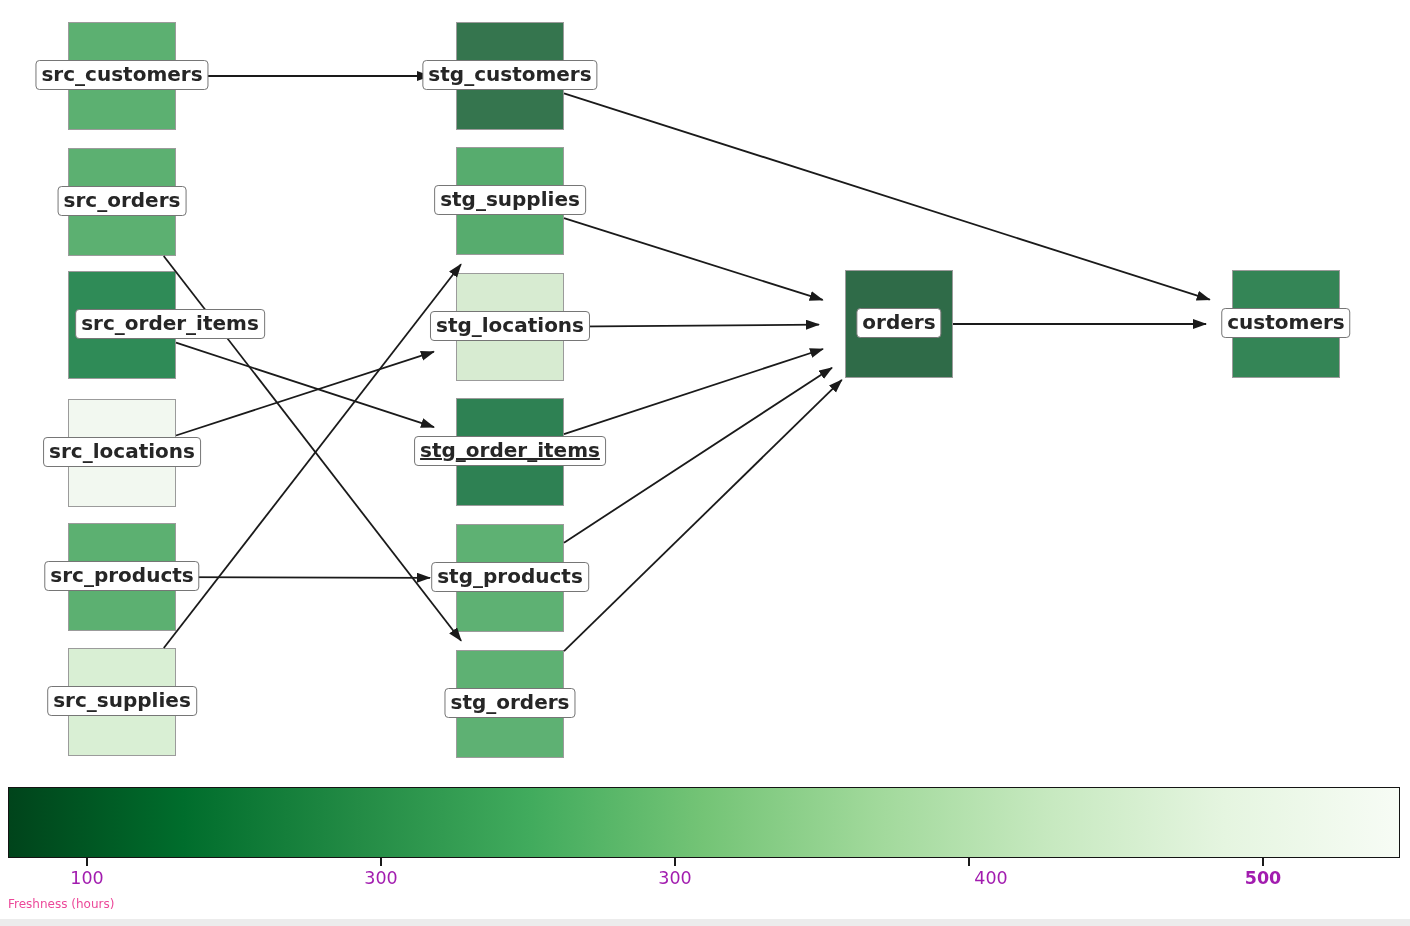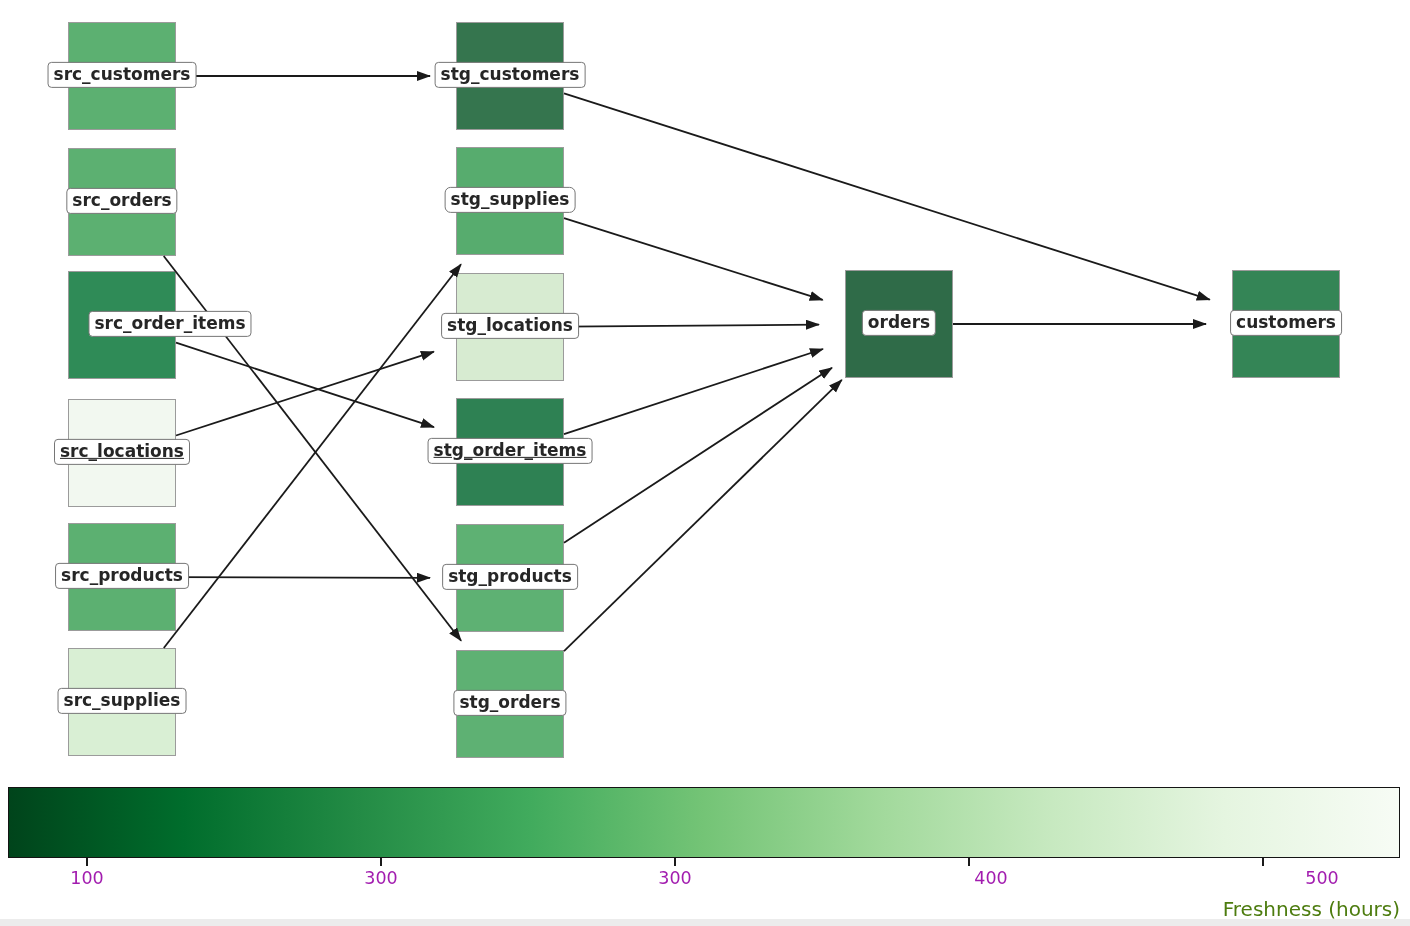--- a/index.html
+++ b/index.html
@@ -2,28 +2,28 @@
 <html><head>
 <meta charset="utf-8">
 <style>
   html,body{margin:0;padding:0;background:#ffffff;}
   .figure{position:relative;width:1410px;height:926px;background:#ffffff;overflow:hidden;
           font-family:"DejaVu Sans","Liberation Sans",sans-serif;}
   .node{position:absolute;width:108px;height:108px;border:1.5px solid #9b9b9b;box-sizing:border-box;}
   #edges{position:absolute;left:0;top:0;width:1410px;height:926px;}
   .nlabel{position:absolute;transform:translate(-50%,-50%);background:#ffffff;
           border:1.3px solid #767676;border-radius:4px;padding:1px 5px 2px 5px;
-          font-weight:bold;font-size:17px;line-height:1.25;color:#262626;white-space:nowrap;}
+          font-weight:bold;font-size:20px;line-height:1.25;color:#262626;white-space:nowrap;}
   .cbar{position:absolute;left:8px;top:787px;width:1392px;height:71px;
         border:1.6px solid #141414;box-sizing:border-box;}
   .tickmark{position:absolute;top:858px;width:1.6px;height:8px;background:#1a1a1a;}
   .ticklabel{position:absolute;top:868px;transform:translateX(-50%);
              font-size:17.5px;color:#a21caf;}
-  .cbar-label{position:absolute;top:897px;left:8px;width:1392px;text-align:right;
-              font-size:20px;color:#4d7c0f;}
+  .cbar-label{position:absolute;top:897px;left:8px;width:1392px;text-align:left;
+              font-size:12px;color:#ec4899;}
   .bottom-strip{position:absolute;left:0;top:919px;width:1410px;height:7px;background:#ececec;}
 </style>
 </head>
 <body>
 
 <div class="figure">
   <div id="nodes">
       <div class="node" style="left: 68px; top: 22px; background: rgb(92, 176, 113);"></div>
       <div class="node" style="left: 68px; top: 148px; background: rgb(92, 176, 113);"></div>
       <div class="node" style="left: 68px; top: 271px; background: rgb(47, 139, 87);"></div>
@@ -56,42 +56,42 @@
       <line x1="564.0" y1="326.6" x2="819.0" y2="324.6" stroke="#1a1a1a" stroke-width="1.8" marker-end="url(#arrow)"></line>
       <line x1="564.0" y1="434.2" x2="823.0" y2="349.0" stroke="#1a1a1a" stroke-width="1.8" marker-end="url(#arrow)"></line>
       <line x1="564.0" y1="542.7" x2="832.0" y2="367.7" stroke="#1a1a1a" stroke-width="1.8" marker-end="url(#arrow)"></line>
       <line x1="564.0" y1="651.2" x2="841.8" y2="379.9" stroke="#1a1a1a" stroke-width="1.8" marker-end="url(#arrow)"></line>
       <line x1="953.0" y1="324.0" x2="1206.0" y2="324.0" stroke="#1a1a1a" stroke-width="1.8" marker-end="url(#arrow)"></line>
     </svg>
   <div id="labels">
       <div class="nlabel" style="left: 122px; top: 75px;">src_customers</div>
       <div class="nlabel" style="left: 122px; top: 201px;">src_orders</div>
       <div class="nlabel" style="left: 122px; top: 324px; margin-left: 48px;">src_order_items</div>
-      <div class="nlabel" style="left: 122px; top: 452px; text-decoration: underline;">src_locations</div>
+      <div class="nlabel" style="left: 122px; top: 452px;">src_locations</div>
       <div class="nlabel" style="left: 122px; top: 576px;">src_products</div>
       <div class="nlabel" style="left: 122px; top: 701px;">src_supplies</div>
       <div class="nlabel" style="left: 510px; top: 75px;">stg_customers</div>
-      <div class="nlabel" style="left: 510px; top: 200px; border-radius: 6px;">stg_supplies</div>
+      <div class="nlabel" style="left: 510px; top: 200px;">stg_supplies</div>
       <div class="nlabel" style="left: 510px; top: 326px;">stg_locations</div>
       <div class="nlabel" style="left: 510px; top: 451px; text-decoration: underline;">stg_order_items</div>
       <div class="nlabel" style="left: 510px; top: 577px;">stg_products</div>
       <div class="nlabel" style="left: 510px; top: 703px;">stg_orders</div>
       <div class="nlabel" style="left: 899px; top: 323px;">orders</div>
       <div class="nlabel" style="left: 1286px; top: 323px;">customers</div>
     </div>
 
   <div class="cbar" id="cbar" style="background: linear-gradient(to right, rgb(0, 68, 27), rgb(0, 109, 44), rgb(35, 139, 69), rgb(65, 171, 93), rgb(116, 196, 118), rgb(161, 217, 155), rgb(199, 233, 192), rgb(229, 245, 224), rgb(247, 252, 245));"></div>
   <div id="cbar-ticks">
       <div class="tickmark" style="left: 86.2px;"></div>
       <div class="ticklabel" style="left: 87px;">100</div>
       <div class="tickmark" style="left: 380.2px;"></div>
       <div class="ticklabel" style="left: 381px;">300</div>
       <div class="tickmark" style="left: 674.2px;"></div>
       <div class="ticklabel" style="left: 675px;">300</div>
       <div class="tickmark" style="left: 968.2px;"></div>
       <div class="ticklabel" style="left: 991px;">400</div>
       <div class="tickmark" style="left: 1262.2px;"></div>
-      <div class="ticklabel" style="left: 1322px;">500</div>
+      <div class="ticklabel" style="left: 1263px; font-weight: bold;">500</div>
     </div>
   <div class="cbar-label">Freshness (hours)</div>
 
   <div class="bottom-strip"></div>
 </div>
 
 </body></html>

